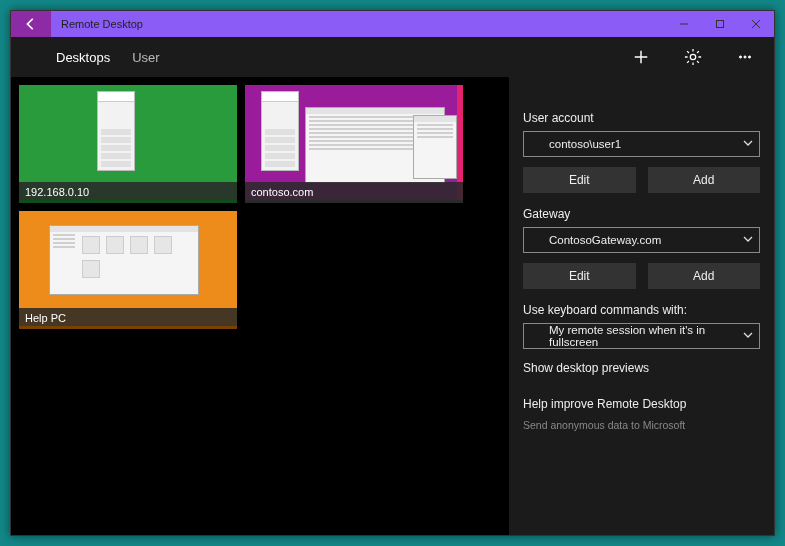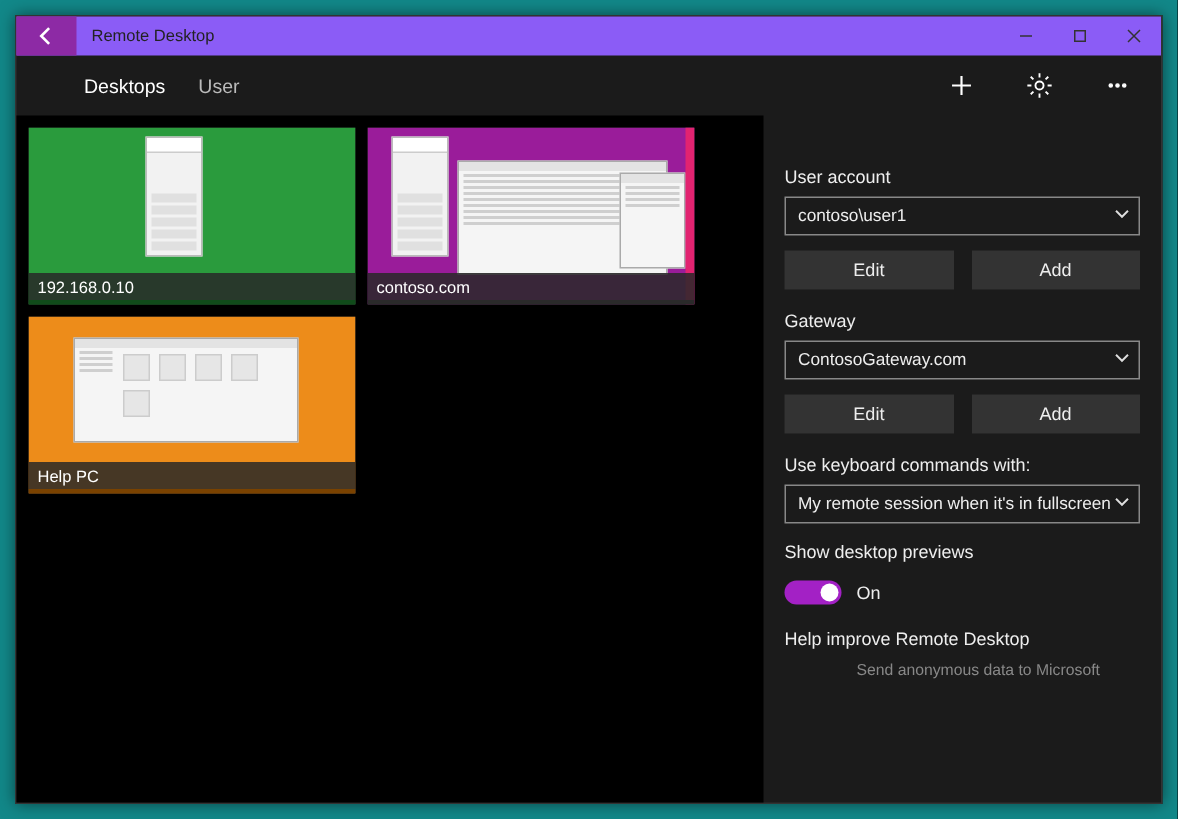--- a/index.html
+++ b/index.html
@@ -157,21 +157,21 @@
   .section-label.first { margin-top: 24px; }
   .select {
     width: 100%;
     height: 26px;
     background: #1b1b1b;
     border: 1px solid #888;
     color: #eee;
     font-size: 11.5px;
     display:flex;
     align-items:center;
-    padding: 0 8px;
+    padding: 0 25px;
     position:relative;
   }
   .select .chev {
     position:absolute; right:6px; top:50%; transform:translateY(-50%);
   }
   .select .chev svg { width:10px; height:10px; }
   .btnrow { display:flex; gap:12px; margin-top:10px; }
   .btn {
     flex:1; height:26px; background:#333; color:#eee;
     font-size:12px; display:flex; align-items:center; justify-content:center;
@@ -180,21 +180,21 @@
   .toggle-row { display:flex; align-items:center; gap:10px; margin-top:6px; }
   .toggle {
     width:38px; height:16px; border-radius:8px; background:#a321c5;
     position:relative;
   }
   .toggle .knob {
     position:absolute; right:2px; top:2px; width:12px; height:12px;
     border-radius:50%; background:#fff;
   }
   .toggle-label { font-size:12px; color:#eee; }
-  .subtext { font-size:10.5px; color:#888; margin-top:2px;margin-left:48px; }
+  .subtext { font-size:10.5px; color:#888; margin-top:2px; }
   .topbar-row { display:flex; }
 </style>
 </head>
 <body>
 
 <div class="window">
 
   <div class="titlebar">
     <div class="back-btn">
       <svg viewBox="0 0 16 16">
@@ -365,26 +365,20 @@
 
       <div class="section-label">Use keyboard commands with:</div>
       <div class="select">
         <span>My remote session when it's in fullscreen</span>
         <span class="chev"><svg viewBox="0 0 10 10">
               <path d="M1 3 L5 7 L9 3" stroke="#ddd" stroke-width="1.3" fill="none"></path>
             </svg></span>
       </div>
 
       <div class="section-label" style="margin-top:12px;">Show desktop previews</div>
-      <div class="toggle-row">
-        <div class="toggle">
-          <div class="knob"></div>
-        </div>
-        <div class="toggle-label">On</div>
-      </div>
 
       <div class="section-label" style="margin-top:16px;">Help improve Remote Desktop</div>
       <div class="subtext">Send anonymous data to Microsoft</div>
 
     </div>
 
   </div>
 </div>
 
 </body></html>

